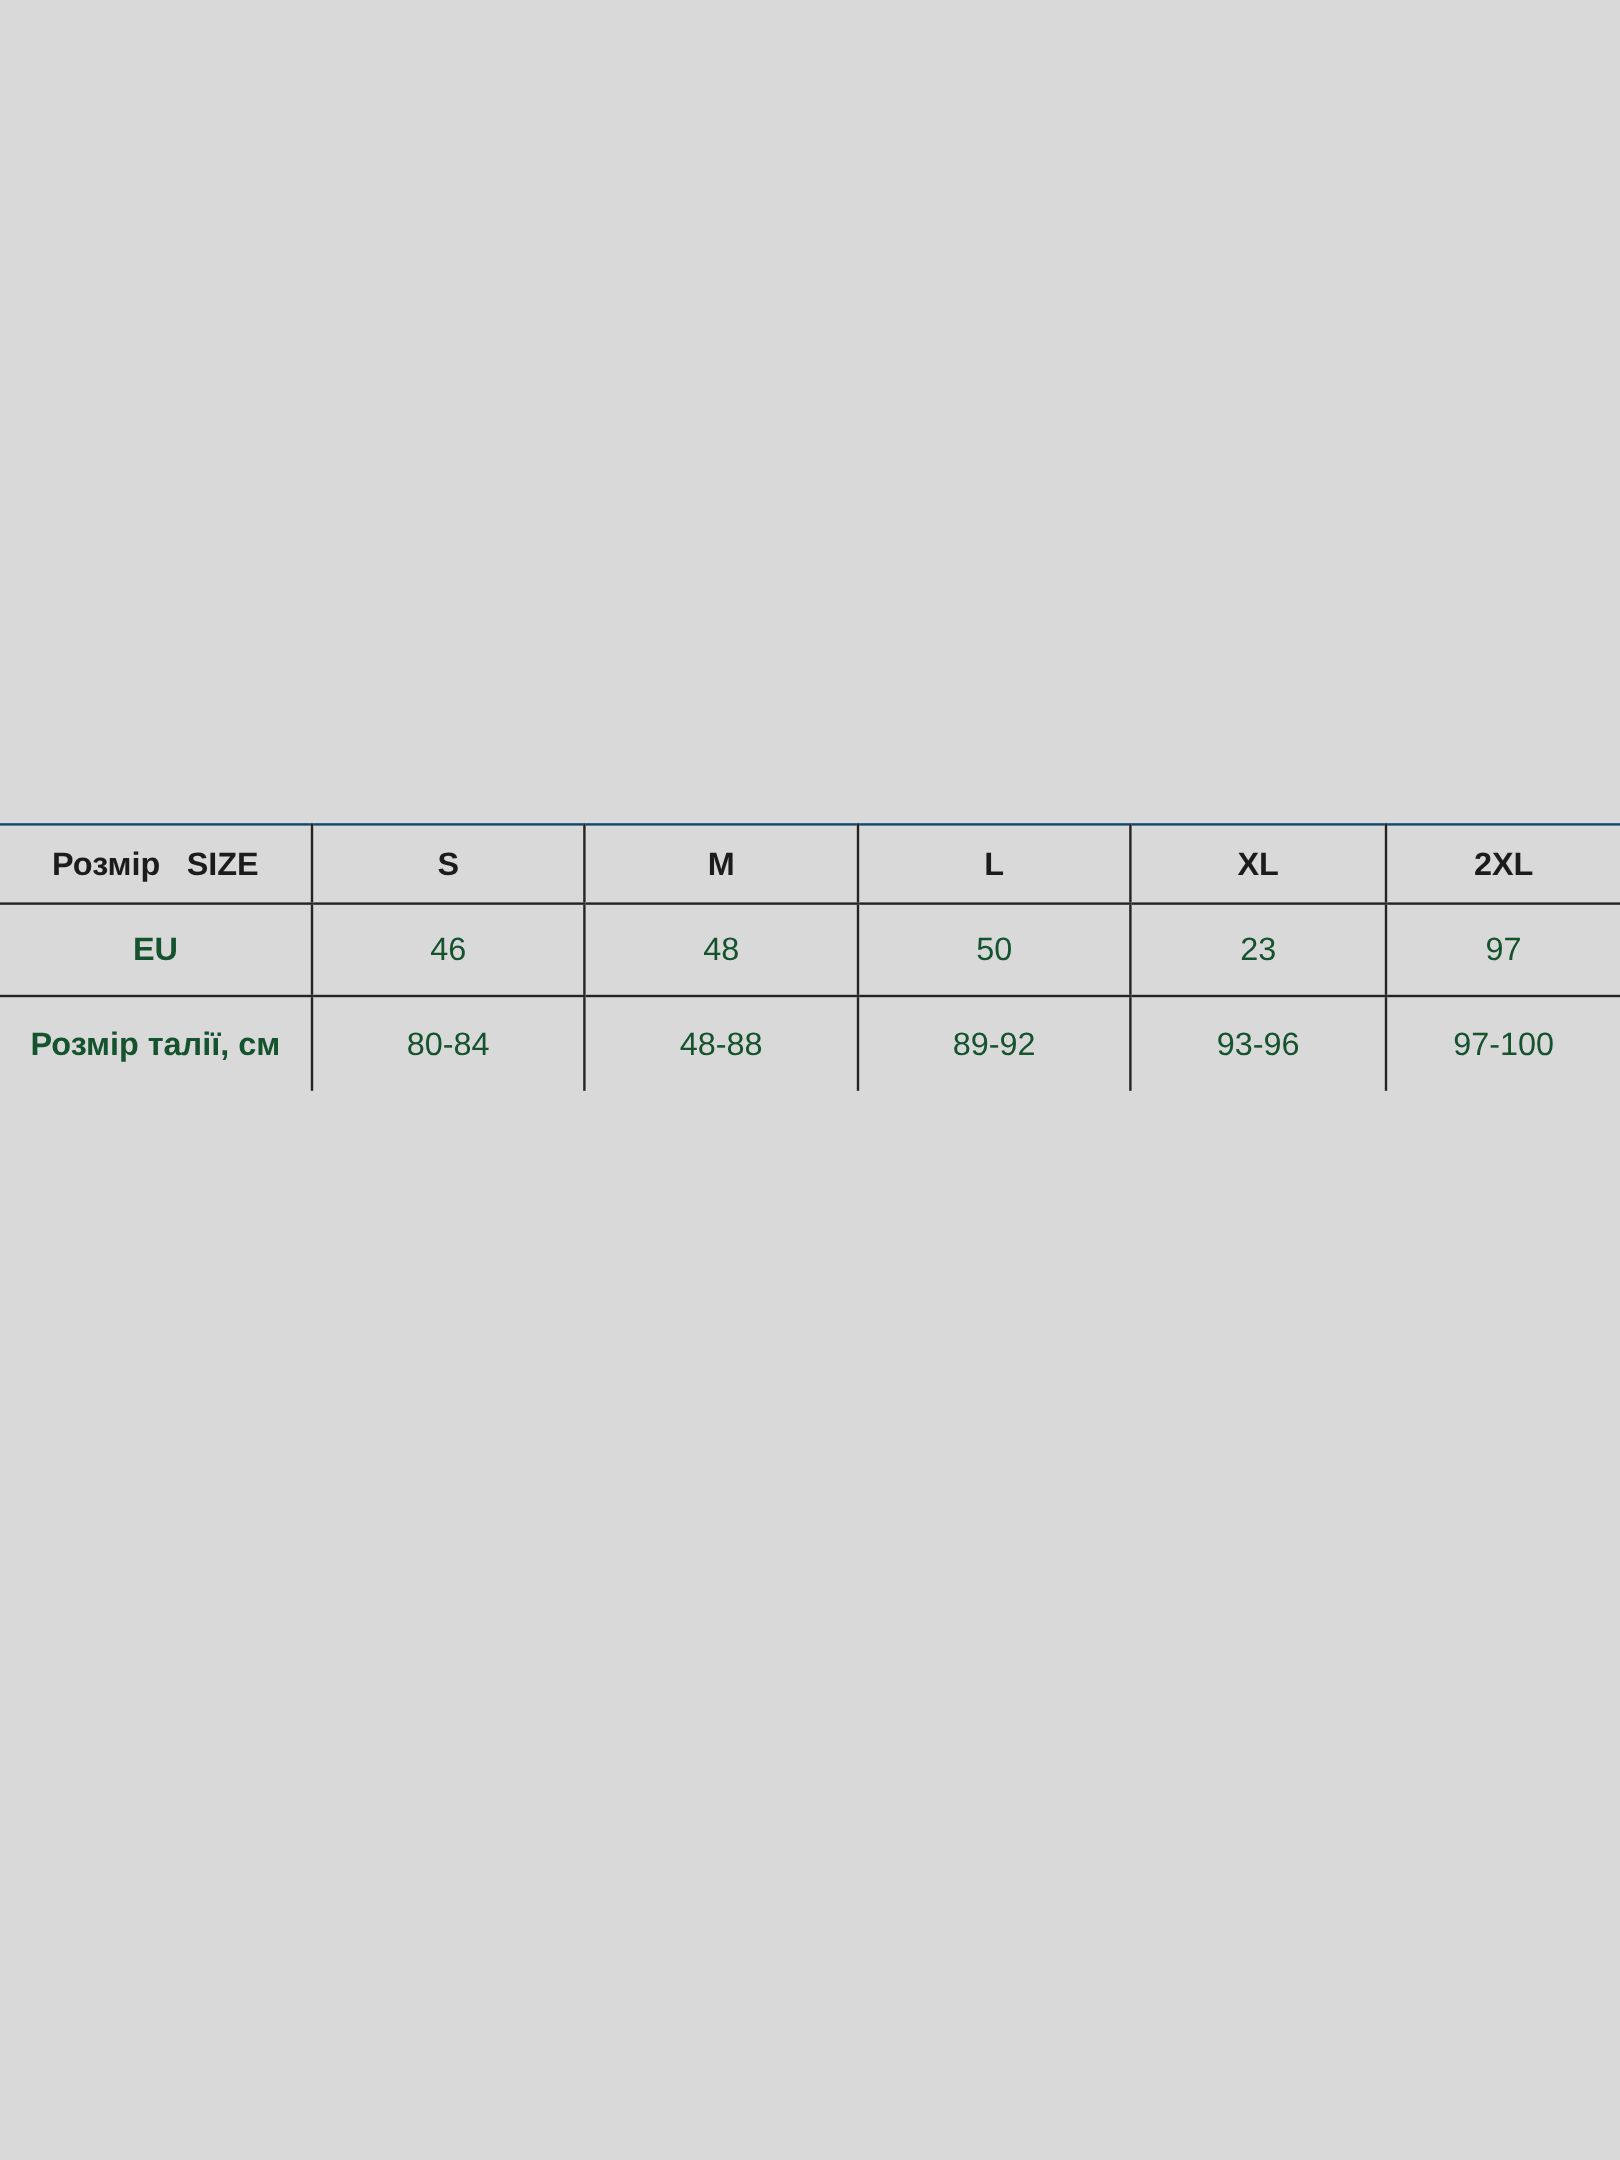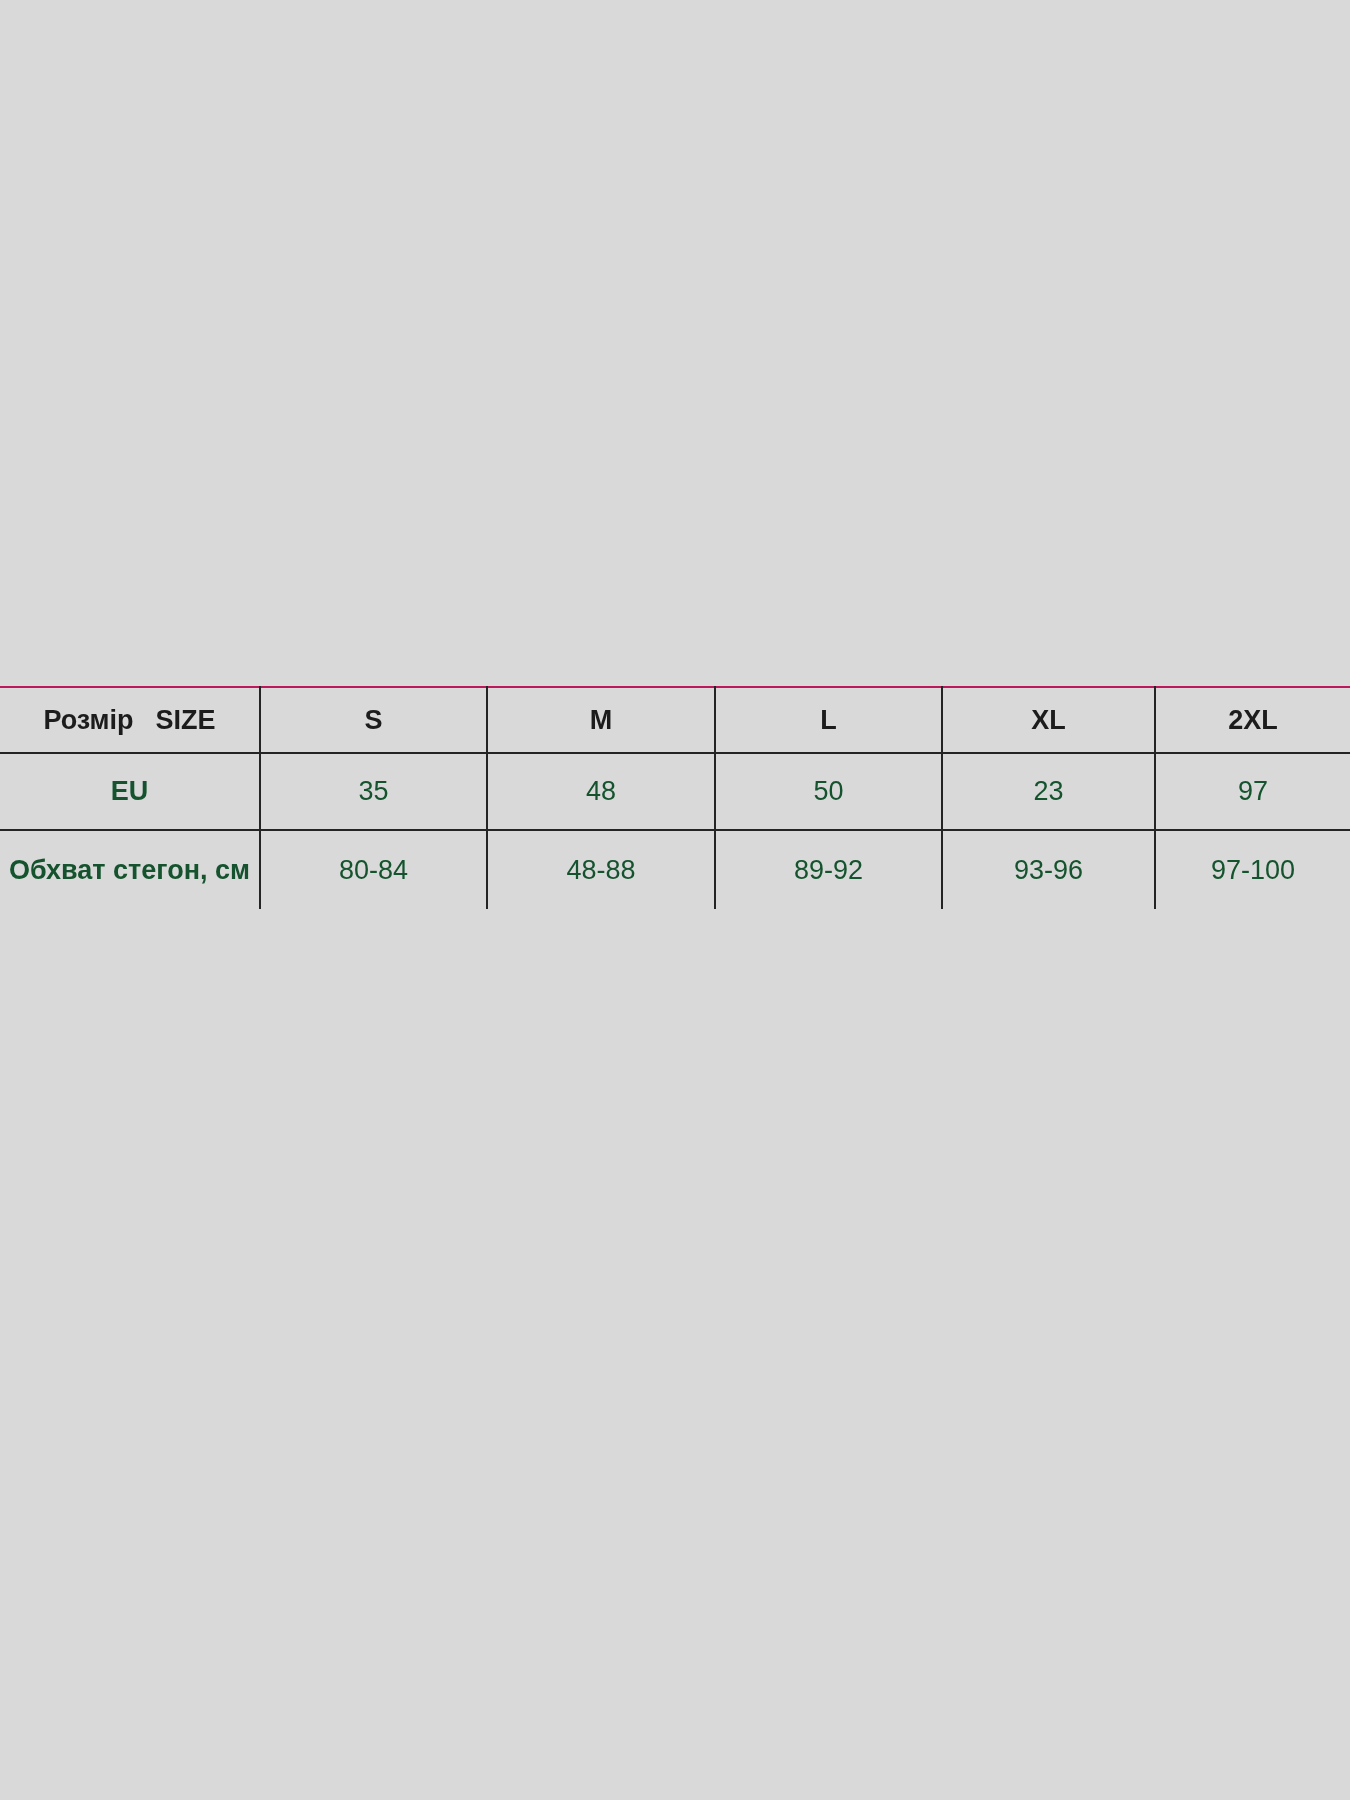--- a/index.html
+++ b/index.html
@@ -17,21 +17,21 @@
   .table-wrap {
     position: absolute;
     top: 686px;
     left: 0;
     width: 1350px;
   }
   table.size-chart {
     width: 1350px;
     table-layout: fixed;
     border-collapse: collapse;
-    border-top: 2px solid #be185d;
+    border-top: 2px solid #0c4a6e;
     padding-left: 33px;
   }
   table.size-chart td {
     text-align: center;
     vertical-align: middle;
     font-size: 27px;
     color: #14532d;
     padding: 0;
     overflow: hidden;
     white-space: nowrap;
@@ -84,28 +84,28 @@
           </span>
         </td>
         <td>S</td>
         <td>M</td>
         <td>L</td>
         <td>XL</td>
         <td>2XL</td>
       </tr>
       <tr class="r-eu">
         <td class="label-col">EU</td>
-        <td>35</td>
+        <td>46</td>
         <td>48</td>
         <td>50</td>
         <td>23</td>
         <td>97</td>
       </tr>
       <tr class="r-waist">
-        <td class="label-col">Обхват стегон, см</td>
+        <td class="label-col">Розмір талії, см</td>
         <td>80-84</td>
         <td>48-88</td>
         <td>89-92</td>
         <td>93-96</td>
         <td>97-100</td>
       </tr>
     </tbody>
   </table>
 </div>
 

